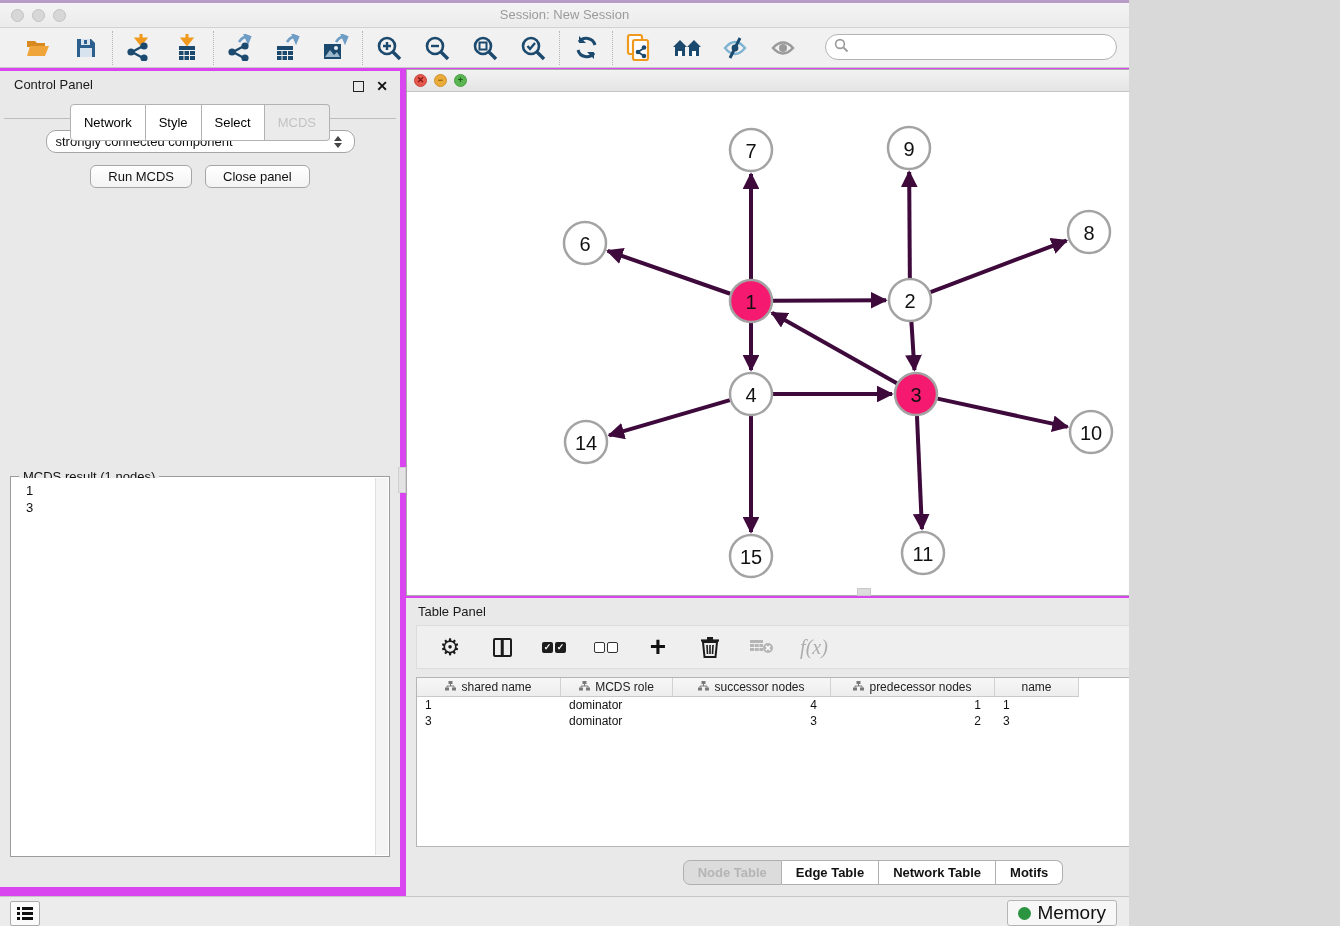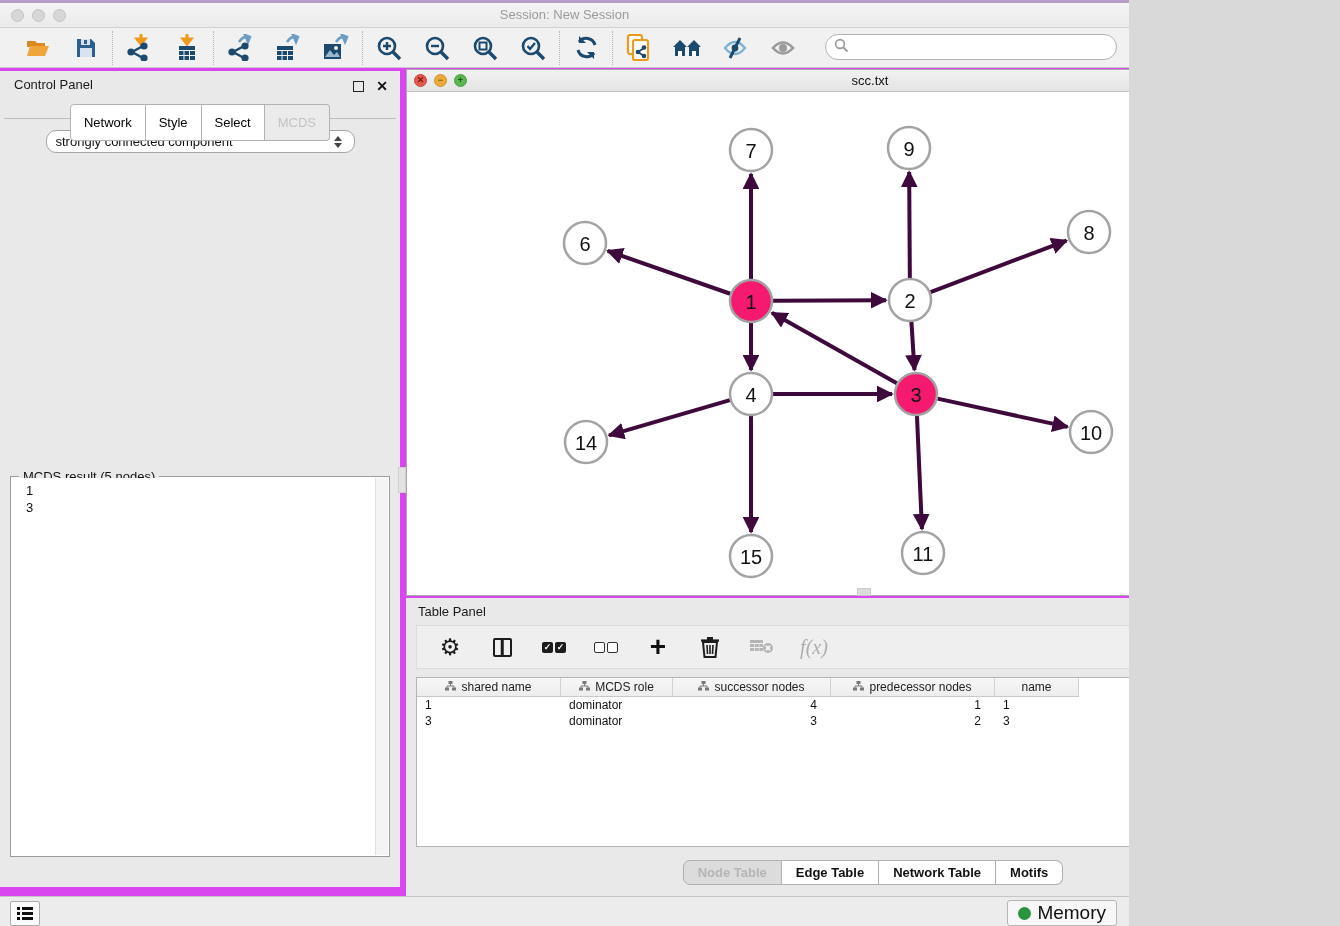--- a/index.html
+++ b/index.html
@@ -339,37 +339,40 @@
       <span class="cp-tab active">MCDS</span>
     </div>
     <div class="cp-body">
       <div class="select-box">
         <span class="sel-text">strongly connected component</span>
         <span class="stepper">
             <span class="tri-up"></span>
             <span class="tri-dn"></span>
           </span>
       </div>
+      <div class="cp-buttons">
+        <button class="std-btn">Run MCDS</button>
+        <button class="std-btn">Close panel</button>
+      </div>
       <div class="mcds-fieldset">
-        <span class="mcds-legend">MCDS result (5 nodes)</span>
+        <span class="mcds-legend">MCDS result (1 nodes)</span>
         <div class="mcds-text"><span>1</span>
 <span>3</span></div>
         <div class="mcds-scroll"></div>
       </div>
     </div>
   </div>
 
   <div class="net-window">
     <div class="net-titlebar">
       <div class="net-lights">
         <span class="light red">✕</span>
         <span class="light yellow">−</span>
         <span class="light green">+</span>
       </div>
-      <div class="net-title">scc.txt</div>
     </div>
     <div class="net-canvas">
       <svg id="graph-svg" width="926" height="503" viewBox="0 0 926 503">
           <defs>
             <marker id="arrowhead" viewBox="0 0 10 10" refX="9" refY="5" markerWidth="4.2" markerHeight="4.2" orient="auto">
               <path d="M0 0 L10 5 L0 10 z" fill="#3E0A3C"></path>
             </marker>
           </defs>
           <line x1="344" y1="187" x2="344" y2="82" stroke="#3E0A3C" stroke-width="4" marker-end="url(#arrowhead)"></line>
           <line x1="323.23121807335133" y1="201.7434376400866" x2="200.65685301088945" y2="158.91624984717825" stroke="#3E0A3C" stroke-width="4" marker-end="url(#arrowhead)"></line>

